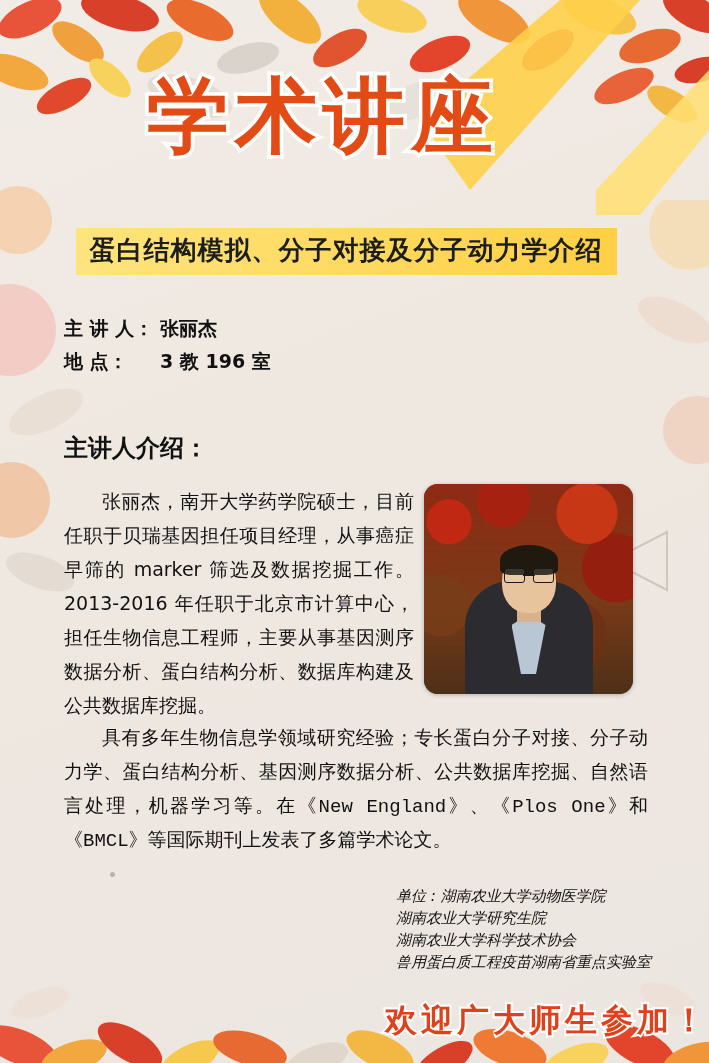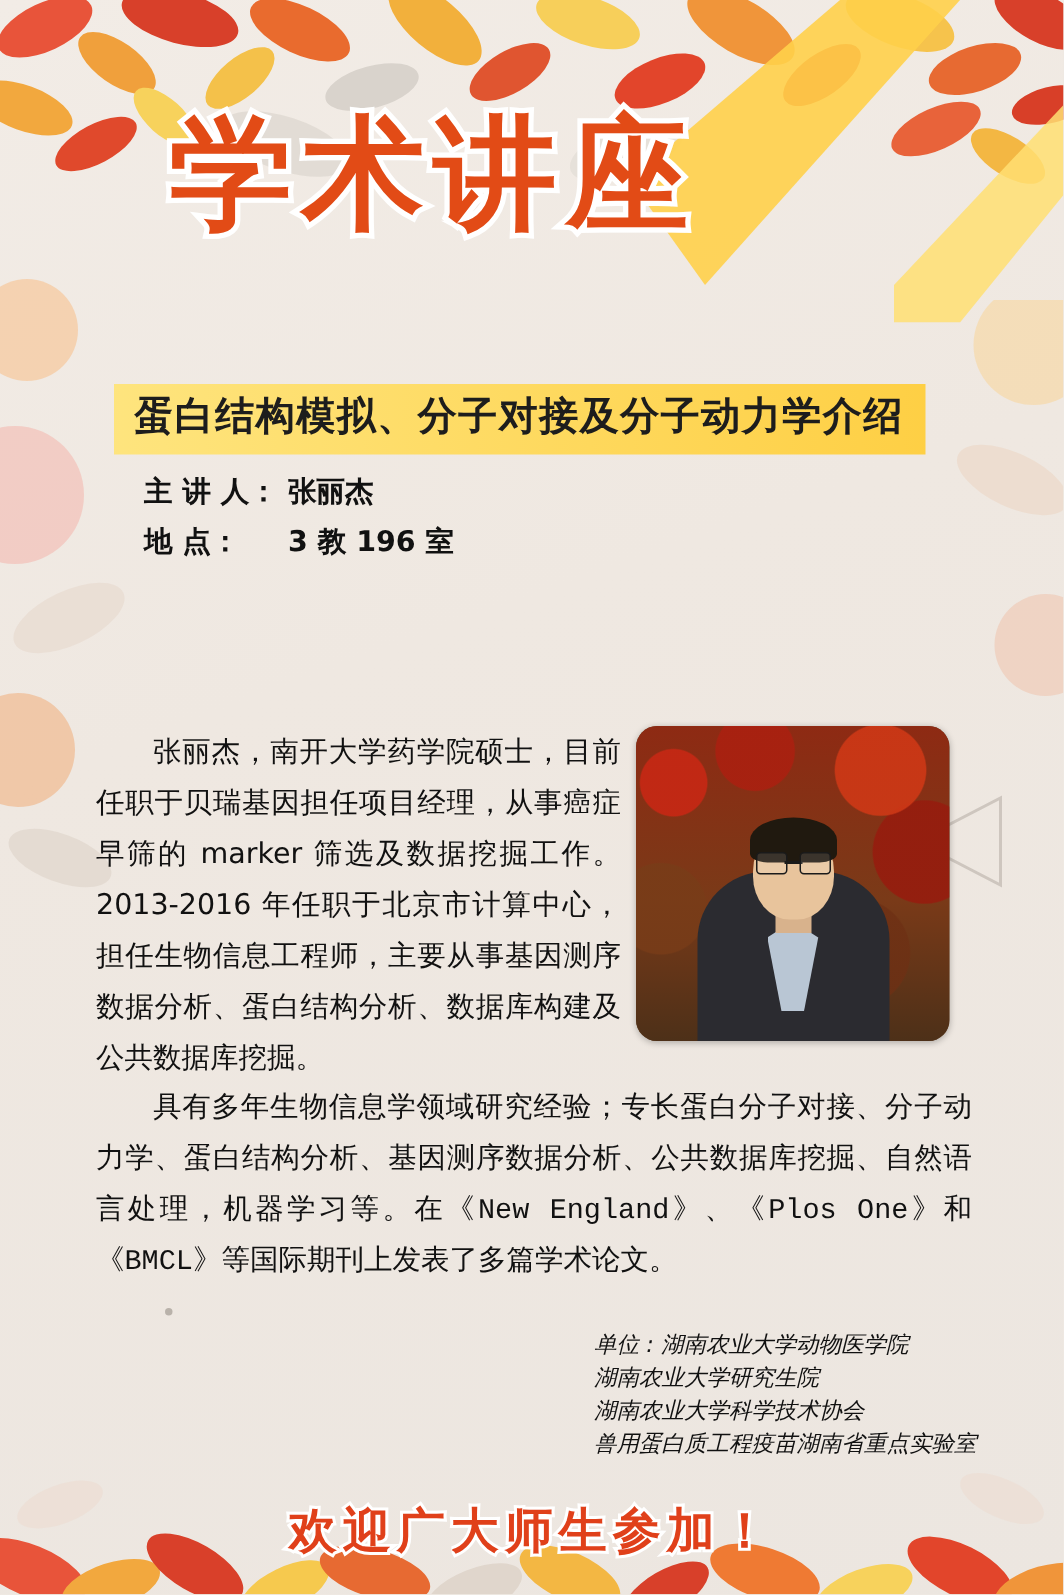--- a/index.html
+++ b/index.html
@@ -42,40 +42,40 @@
   }
 
   
   .title-wrap {
     position: absolute;
     top: 62px;
     left: 0;
     width: 578px;
     text-align: center;
     z-index: 6;
+    padding-left: 34px;
   }
   .title {
     display: inline-block;
     font-family: "DejaVu Sans", sans-serif;
     font-weight: bold;
     font-size: 82px;
     letter-spacing: 6px;
     color: #e24b16;
     -webkit-text-stroke: 7px #ffffff;
     paint-order: stroke fill;
     text-shadow: 0 3px 0 rgba(255,255,255,.7);
   }
   .subtitle-wrap {
     position: absolute;
     top: 228px;
     left: 0;
     width: 692px;
     text-align: center;
     z-index: 6;
-    margin-top: 28px;
   }
   .subtitle {
     display: inline-block;
     font-family: "DejaVu Sans", sans-serif;
     font-weight: bold;
     font-size: 26px;
     color: #1d1d1d;
     background: linear-gradient(90deg, rgba(255,228,120,.95), rgba(255,206,60,.95));
     padding: 8px 14px 10px 14px;
     letter-spacing: 1px;
@@ -90,21 +90,20 @@
     z-index: 6;
     color: #111;
     font-family: "DejaVu Sans", sans-serif;
     font-size: 19px;
     line-height: 33px;
     font-weight: bold;
   }
   .info .lbl {
     display: inline-block;
     min-width: 96px;
-    margin-left: 32px;
   }
   .info .val { font-weight: bold; }
 
   
   .sec-title {
     position: absolute;
     left: 64px;
     top: 432px;
     z-index: 6;
     font-family: "DejaVu Sans", sans-serif;
@@ -207,21 +206,21 @@
     font-size: 15px;
     line-height: 22px;
     color: #111;
     font-style: italic;
   }
 
   .footer {
     position: absolute;
     left: 0; bottom: 20px;
     width: 709px;
-    text-align: center;
+    text-align: right;
     z-index: 8;
   }
   .footer span {
     font-family: "DejaVu Sans", sans-serif;
     font-weight: bold;
     font-size: 32px;
     letter-spacing: 4px;
     color: #e0401a;
     -webkit-text-stroke: 4px #ffffff;
     paint-order: stroke fill;
@@ -303,20 +302,21 @@
 
   <div class="info">
     <div>
       <span class="lbl">主 讲 人：</span><span class="val">张丽杰</span>
     </div>
     <div>
       <span class="lbl">地     点：</span><span class="val">3 教 196 室</span>
     </div>
   </div>
 
+  <div class="sec-title">主讲人介绍：</div>
 
   <div class="photo">
     <div class="foliage"></div>
     <div class="body"></div>
     <div class="shirt"></div>
     <div class="neck"></div>
     <div class="head"></div>
     <div class="hair"></div>
     <div class="glasses">
         <i class="l"></i>

